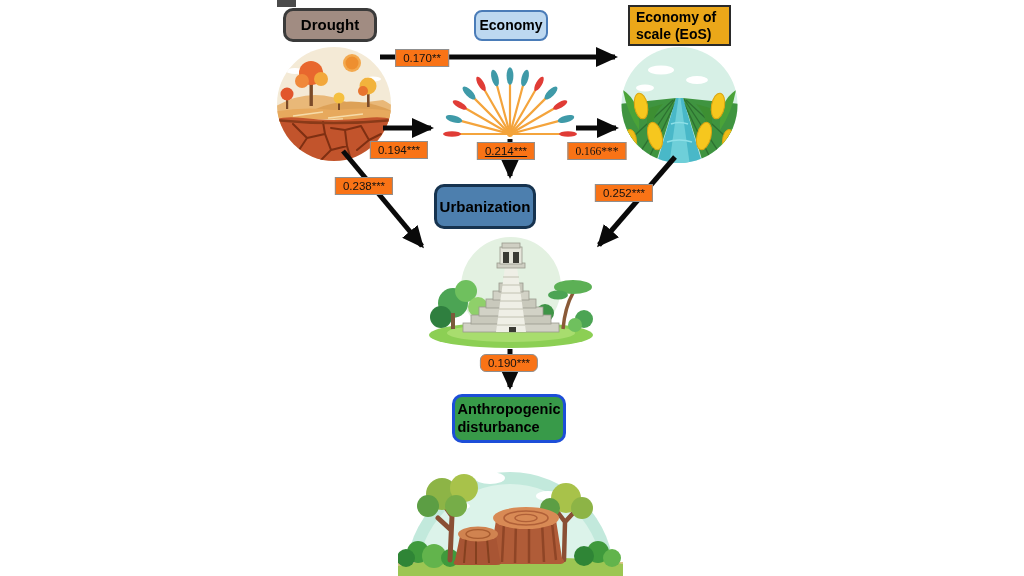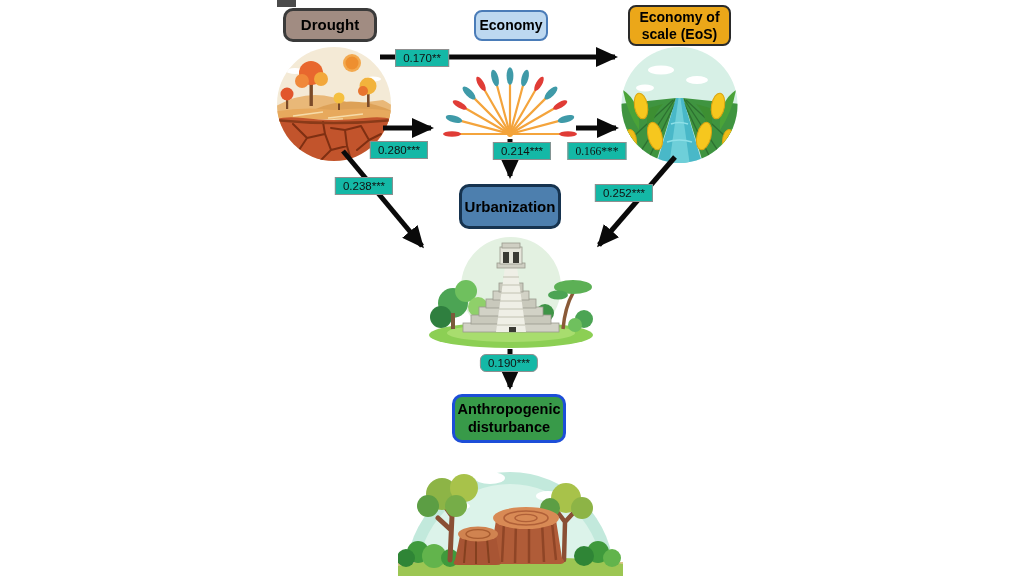--- a/index.html
+++ b/index.html
@@ -1,21 +1,21 @@
 <!DOCTYPE html>
 <html><head>
 <meta charset="utf-8">
 <style>
   html,body{margin:0;padding:0;background:#ffffff;}
   #canvas{position:relative;width:1024px;height:576px;background:#ffffff;overflow:hidden;
           font-family:"Liberation Sans",sans-serif;}
   .node-box{position:absolute;display:flex;align-items:center;justify-content:center;
-            text-align:center;font-weight:bold;color:#000;box-sizing:border-box;
+            text-align:left;font-weight:bold;color:#000;box-sizing:border-box;
             border-radius:10px;line-height:1.2;z-index:6;}
-  .coef{position:absolute;transform:translate(-50%,-50%);background:#14b8a6;
+  .coef{position:absolute;transform:translate(-50%,-50%);background:#f97316;
         border:1.5px solid #8f8f8f;padding:2px 7px;font-size:11.5px;color:#111;
         white-space:nowrap;z-index:5;font-weight:500;}
   .illus{position:absolute;z-index:1;}
   #arrow-layer{position:absolute;left:0;top:0;z-index:3;}
   #corner-mark{position:absolute;left:277px;top:0;width:19px;height:7px;background:#4b4b4b;z-index:2;}
 </style>
 </head>
 <body>
 
 <div id="canvas">
@@ -246,30 +246,30 @@
       <line x1="383" y1="128" x2="431" y2="128" marker-end="url(#ah)"></line>
       <line x1="510" y1="139" x2="510" y2="176" marker-end="url(#ah)"></line>
       <line x1="576" y1="128" x2="616" y2="128" marker-end="url(#ah)"></line>
       <line x1="343" y1="151" x2="422" y2="246" marker-end="url(#ah)"></line>
       <line x1="675" y1="157" x2="599" y2="245" marker-end="url(#ah)"></line>
       <line x1="510" y1="349" x2="510" y2="387" marker-end="url(#ah)"></line>
     </g>
   </svg>
 
   <div class="coef" style="left:422px;top:58px;">0.170**</div>
-  <div class="coef" style="left:399px;top:150px;">0.280***</div>
-  <div class="coef" style="left:522px;top:151px;">0.214***</div>
+  <div class="coef" style="left:399px;top:150px;">0.194***</div>
+  <div class="coef" style="left:506px;top:151px;text-decoration:underline;">0.214***</div>
   <div class="coef" style="left:597px;top:151px;font-family:Liberation Serif, serif;">0.166***</div>
   <div class="coef" style="left:364px;top:186px;">0.238***</div>
   <div class="coef" style="left:624px;top:193px;">0.252***</div>
   <div class="coef" style="left:509px;top:363px;border-radius:6px;">0.190***</div>
 
   <div class="node-box" style="left:283px;top:8px;width:94px;height:34px;background:#a18c82;border:3px solid #3a3a3a;font-size:15px;">Drought</div>
 
   <div class="node-box" style="left:474px;top:10px;width:74px;height:31px;background:#bdd8f0;border:2px solid #4a7cb8;border-radius:8px;font-size:14px;">Economy</div>
 
-  <div class="node-box" style="left:628px;top:5px;width:103px;height:41px;background:#eba719;border:2.5px solid #2a2a2a;border-radius:8px;font-size:14px;padding:2px 6px;">Economy of scale (EoS)</div>
-
-  <div class="node-box" style="left:459px;top:184px;width:102px;height:45px;background:#4d7fae;border:3px solid #16334f;font-size:15px;">Urbanization</div>
+  <div class="node-box" style="left:628px;top:5px;width:103px;height:41px;background:#eba719;border:2.5px solid #2a2a2a;border-radius:0;font-size:14px;padding:2px 6px;">Economy of scale (EoS)</div>
+
+  <div class="node-box" style="left:434px;top:184px;width:102px;height:45px;background:#4d7fae;border:3px solid #16334f;font-size:15px;">Urbanization</div>
 
   <div class="node-box" style="left:452px;top:394px;width:114px;height:49px;background:#389a49;border:3px solid #1d4ed8;font-size:14.5px;padding:2px 8px;">Anthropogenic disturbance</div>
 
 </div>
 
 </body></html>

